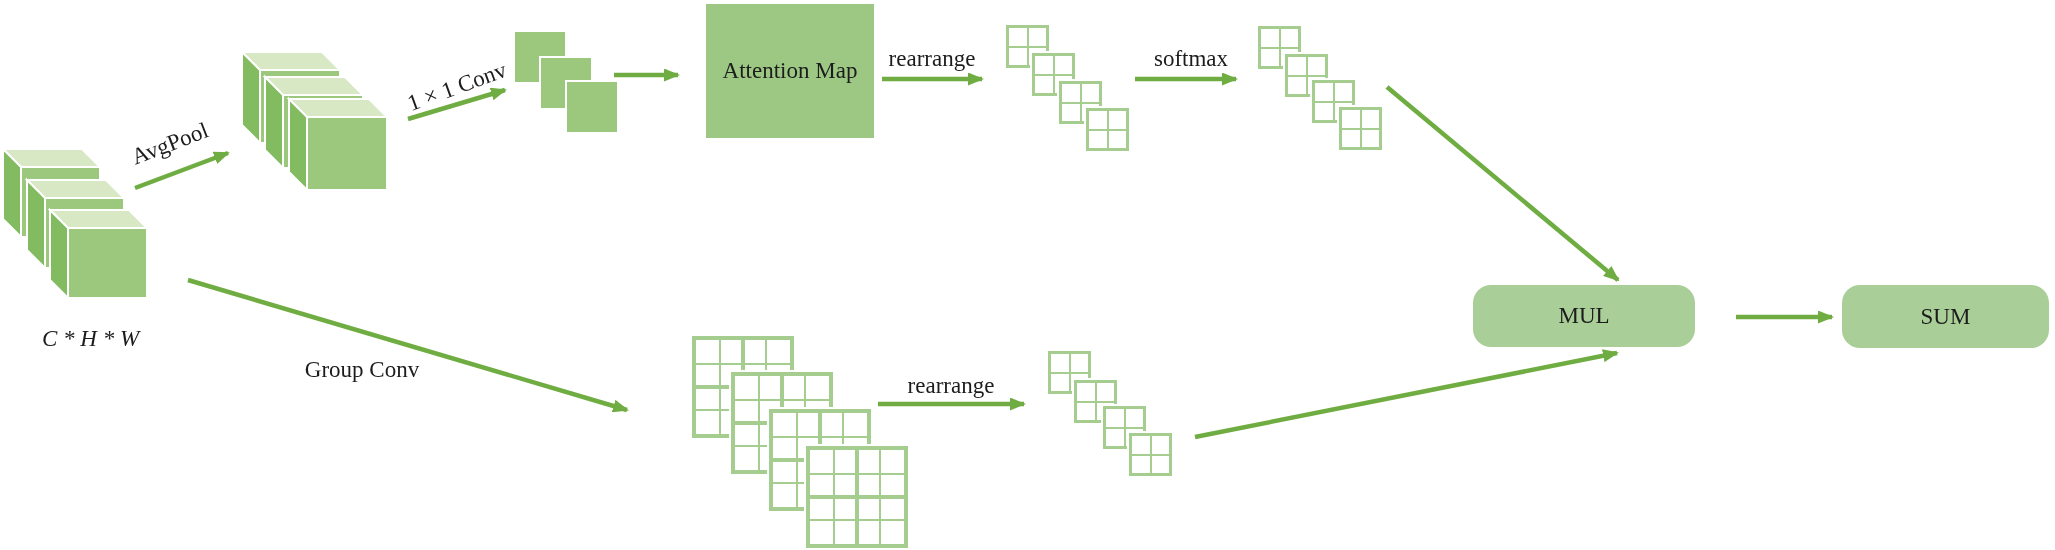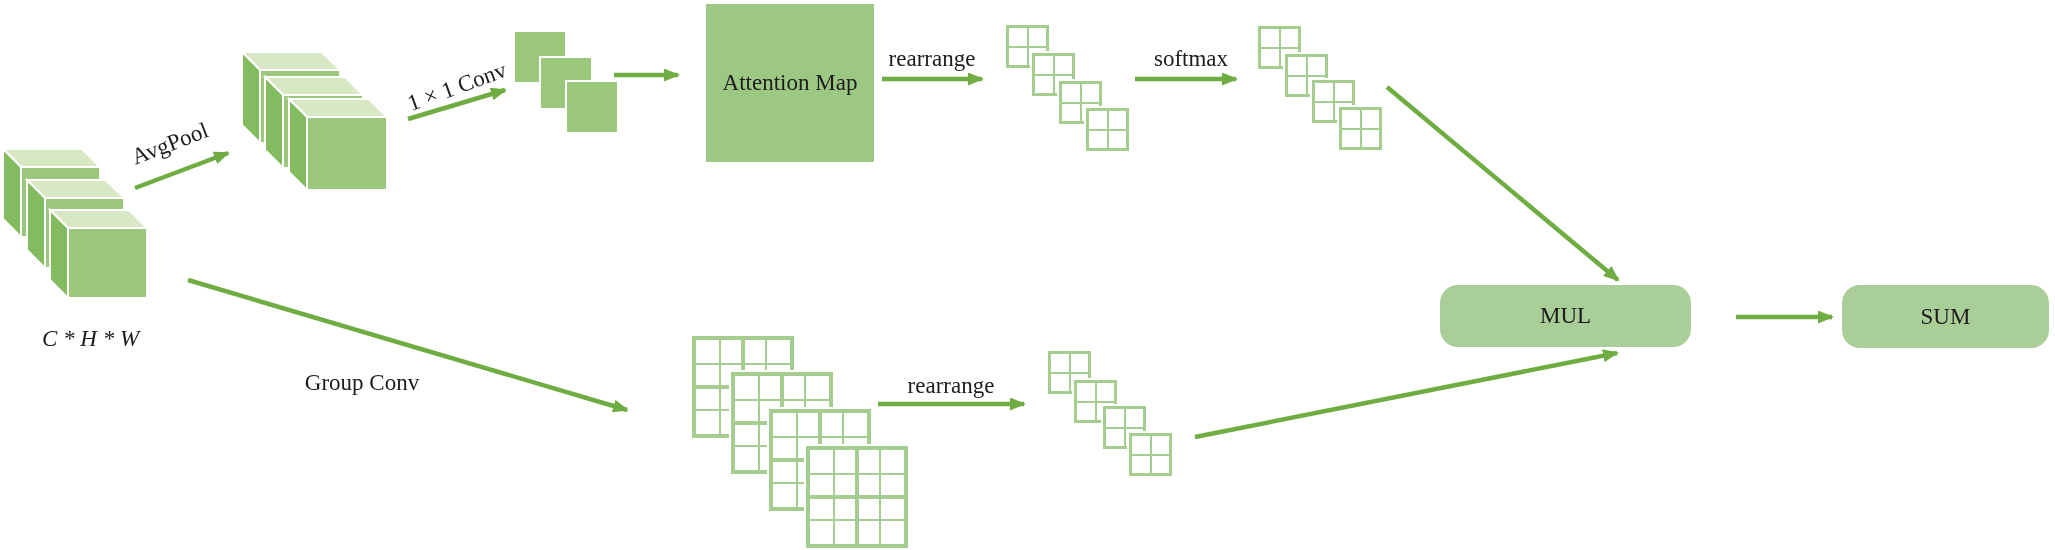--- a/index.html
+++ b/index.html
@@ -45,21 +45,21 @@
       linear-gradient(var(--grid-line),var(--grid-line)),
       linear-gradient(var(--grid-line),var(--grid-line)),
       linear-gradient(var(--grid-line),var(--grid-line)),
       linear-gradient(var(--grid-line),var(--grid-line)),
       linear-gradient(var(--grid-line),var(--grid-line));
     background-repeat:no-repeat;
     background-size:4px 100%,100% 4px,2px 100%,2px 100%,100% 2px,100% 2px;
     background-position:center center,center center,25% 0,75% 0,0 25%,0 75%;
   }
   .attn{
-    position:absolute;left:706px;top:4px;width:168px;height:158px;
+    position:absolute;left:706px;top:4px;width:168px;height:134px;
     background:var(--attention-fill);display:flex;align-items:center;justify-content:center;
     font-size:23px;
   }
   .pill{
     position:absolute;height:62px;border-radius:18px;background:var(--op-box-fill);
     display:flex;align-items:center;justify-content:center;font-size:23px;
   }
 </style>
 </head>
 <body>
@@ -130,28 +130,28 @@
   <div class="grid4" style="left:692px;top:336px;"></div>
   <div class="grid4" style="left:731px;top:372px;"></div>
   <div class="grid4" style="left:769px;top:409px;"></div>
   <div class="grid4" style="left:806px;top:446px;"></div>
 
   <div class="grid2" style="left:1048px;top:351px;"></div>
   <div class="grid2" style="left:1074px;top:380px;"></div>
   <div class="grid2" style="left:1103px;top:406px;"></div>
   <div class="grid2" style="left:1129px;top:433px;"></div>
 
-  <div class="pill" style="left:1440px;top:285px;width:251px;">
+  <div class="pill" style="left:1473px;top:285px;width:222px;">
     <span>MUL</span>
   </div>
   <div class="pill" style="left:1842px;top:285px;width:207px;height:63px;">
     <span>SUM</span>
   </div>
 
   <div class="lbl" style="left:28px;top:310px;width:125px;font-style:italic;margin-top:16px;">C * H * W</div>
   <div class="lbl" style="left:105px;top:131px;width:130px;transform:rotate(-21deg);">AvgPool</div>
   <div class="lbl" style="left:392px;top:74px;width:130px;transform:rotate(-20deg);">1 × 1 Conv</div>
   <div class="lbl" style="left:872px;top:46px;width:120px;">rearrange</div>
   <div class="lbl" style="left:1131px;top:46px;width:120px;">softmax</div>
-  <div class="lbl" style="left:292px;top:370px;width:140px;">Group Conv</div>
+  <div class="lbl" style="left:292px;top:357px;width:140px;">Group Conv</div>
   <div class="lbl" style="left:891px;top:373px;width:120px;">rearrange</div>
 
 </div>
 
 </body></html>

